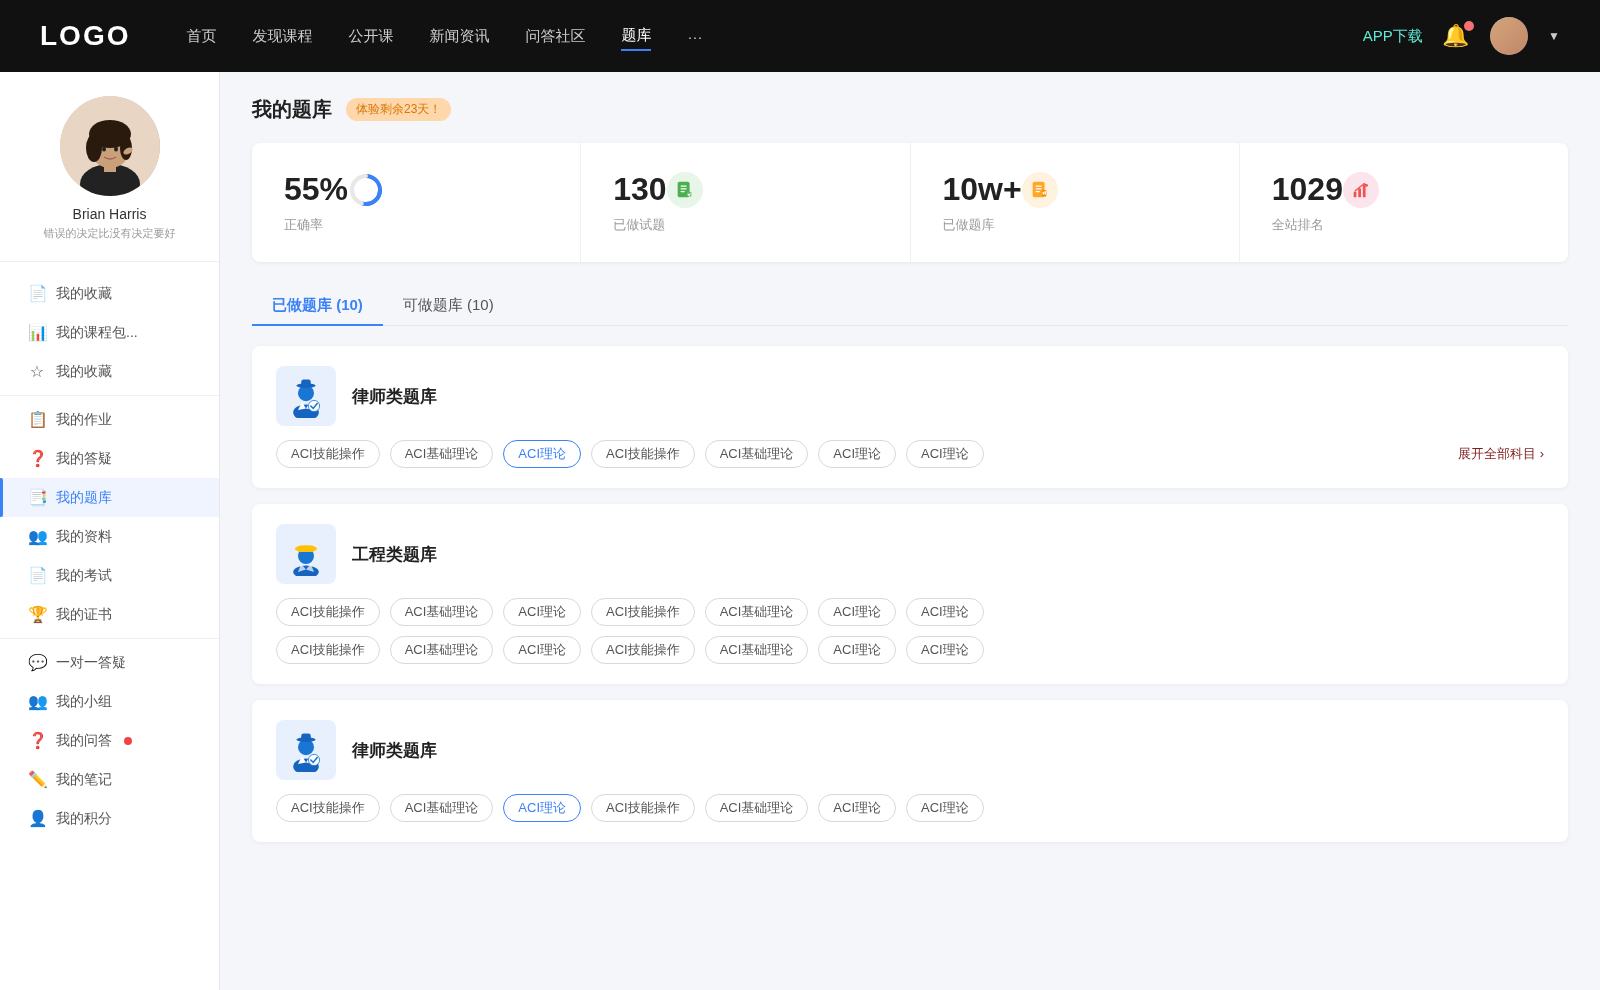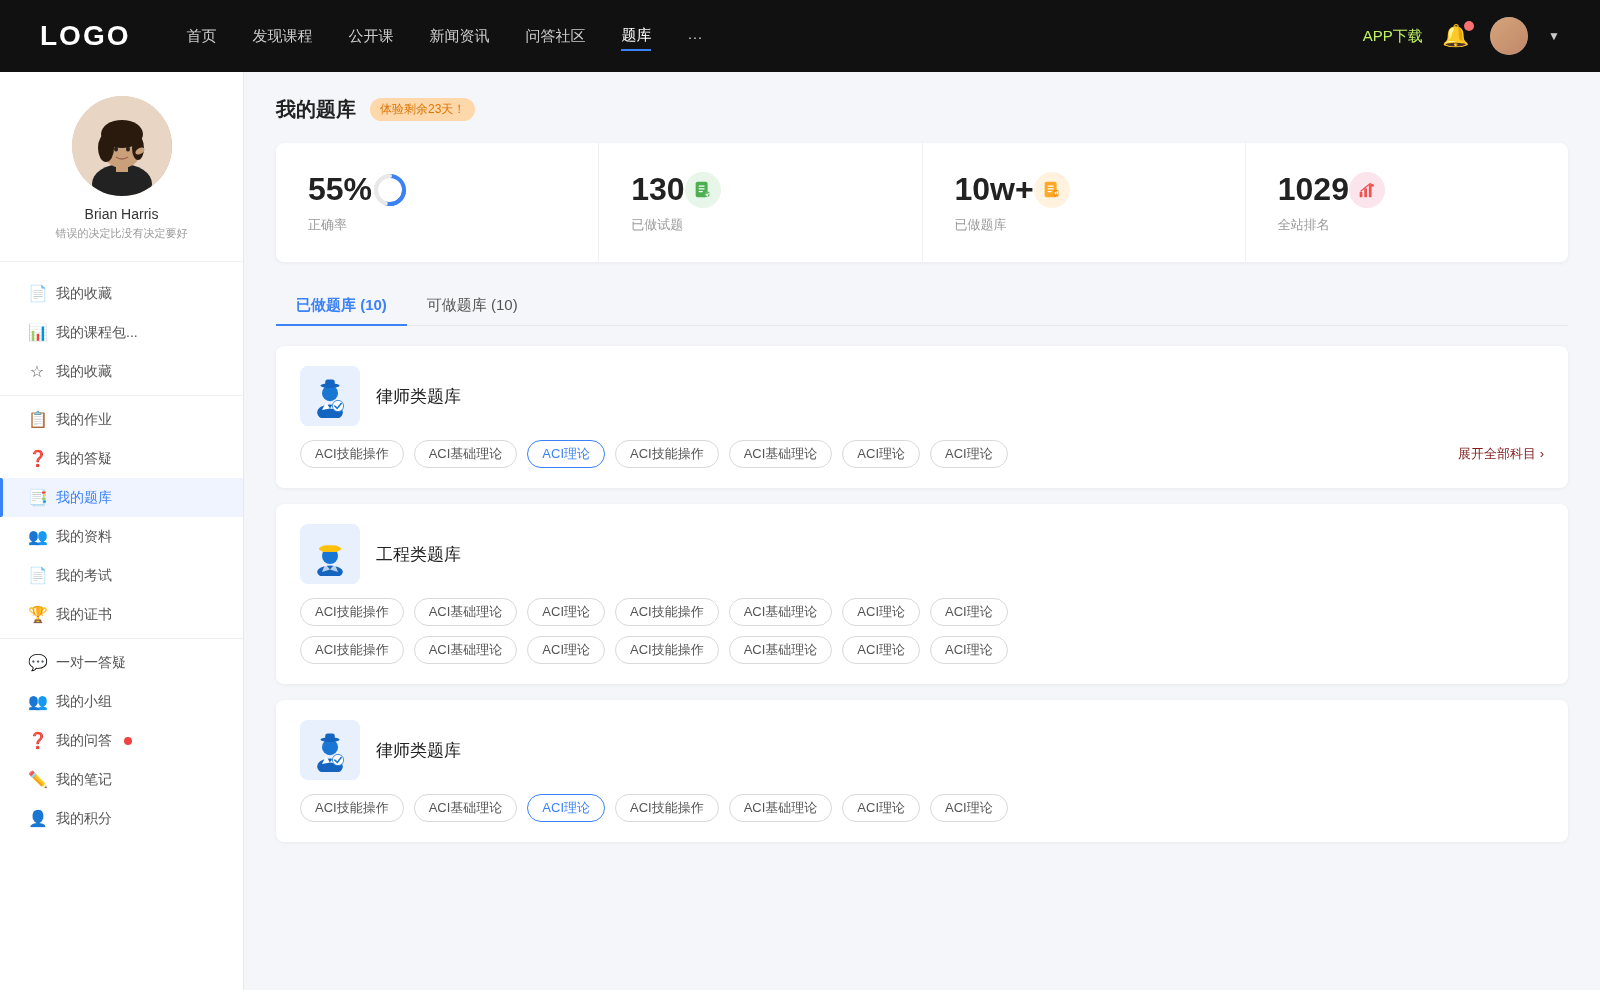--- a/index.html
+++ b/index.html
@@ -31,21 +31,21 @@
       color: #fff;
       border-bottom: 2px solid #3b82f6;
     }
     .nav-right {
       margin-left: auto;
       display: flex;
       align-items: center;
       gap: 20px;
     }
     .nav-app-download {
-      color: #bef264;
+      color: #5eead4;
       font-size: 15px;
       cursor: pointer;
     }
     .nav-bell {
       position: relative;
       cursor: pointer;
     }
     .nav-bell-icon {
       font-size: 22px;
       color: #ccc;
@@ -76,21 +76,21 @@
     .nav-chevron { color: #ccc; font-size: 12px; cursor: pointer; }
 
     
     .main-layout {
       display: flex;
       min-height: calc(990px - 72px);
     }
 
     
     .sidebar {
-      width: 244px;
+      width: 220px;
       background: #fff;
       border-right: 1px solid #e8e8e8;
       padding-top: 24px;
       flex-shrink: 0;
     }
     .sidebar-profile {
       display: flex;
       flex-direction: column;
       align-items: center;
       padding-bottom: 20px;
@@ -293,21 +293,21 @@
       align-items: center;
       justify-content: center;
       flex-shrink: 0;
     }
     .bank-icon svg {
       width: 44px;
       height: 44px;
     }
     .bank-name {
       font-size: 17px;
-      font-weight: 400;
+      font-weight: 700;
       color: #222;
     }
     .tags-row {
       display: flex;
       flex-wrap: wrap;
       gap: 10px;
       align-items: center;
     }
     .tag {
       padding: 4px 14px;

